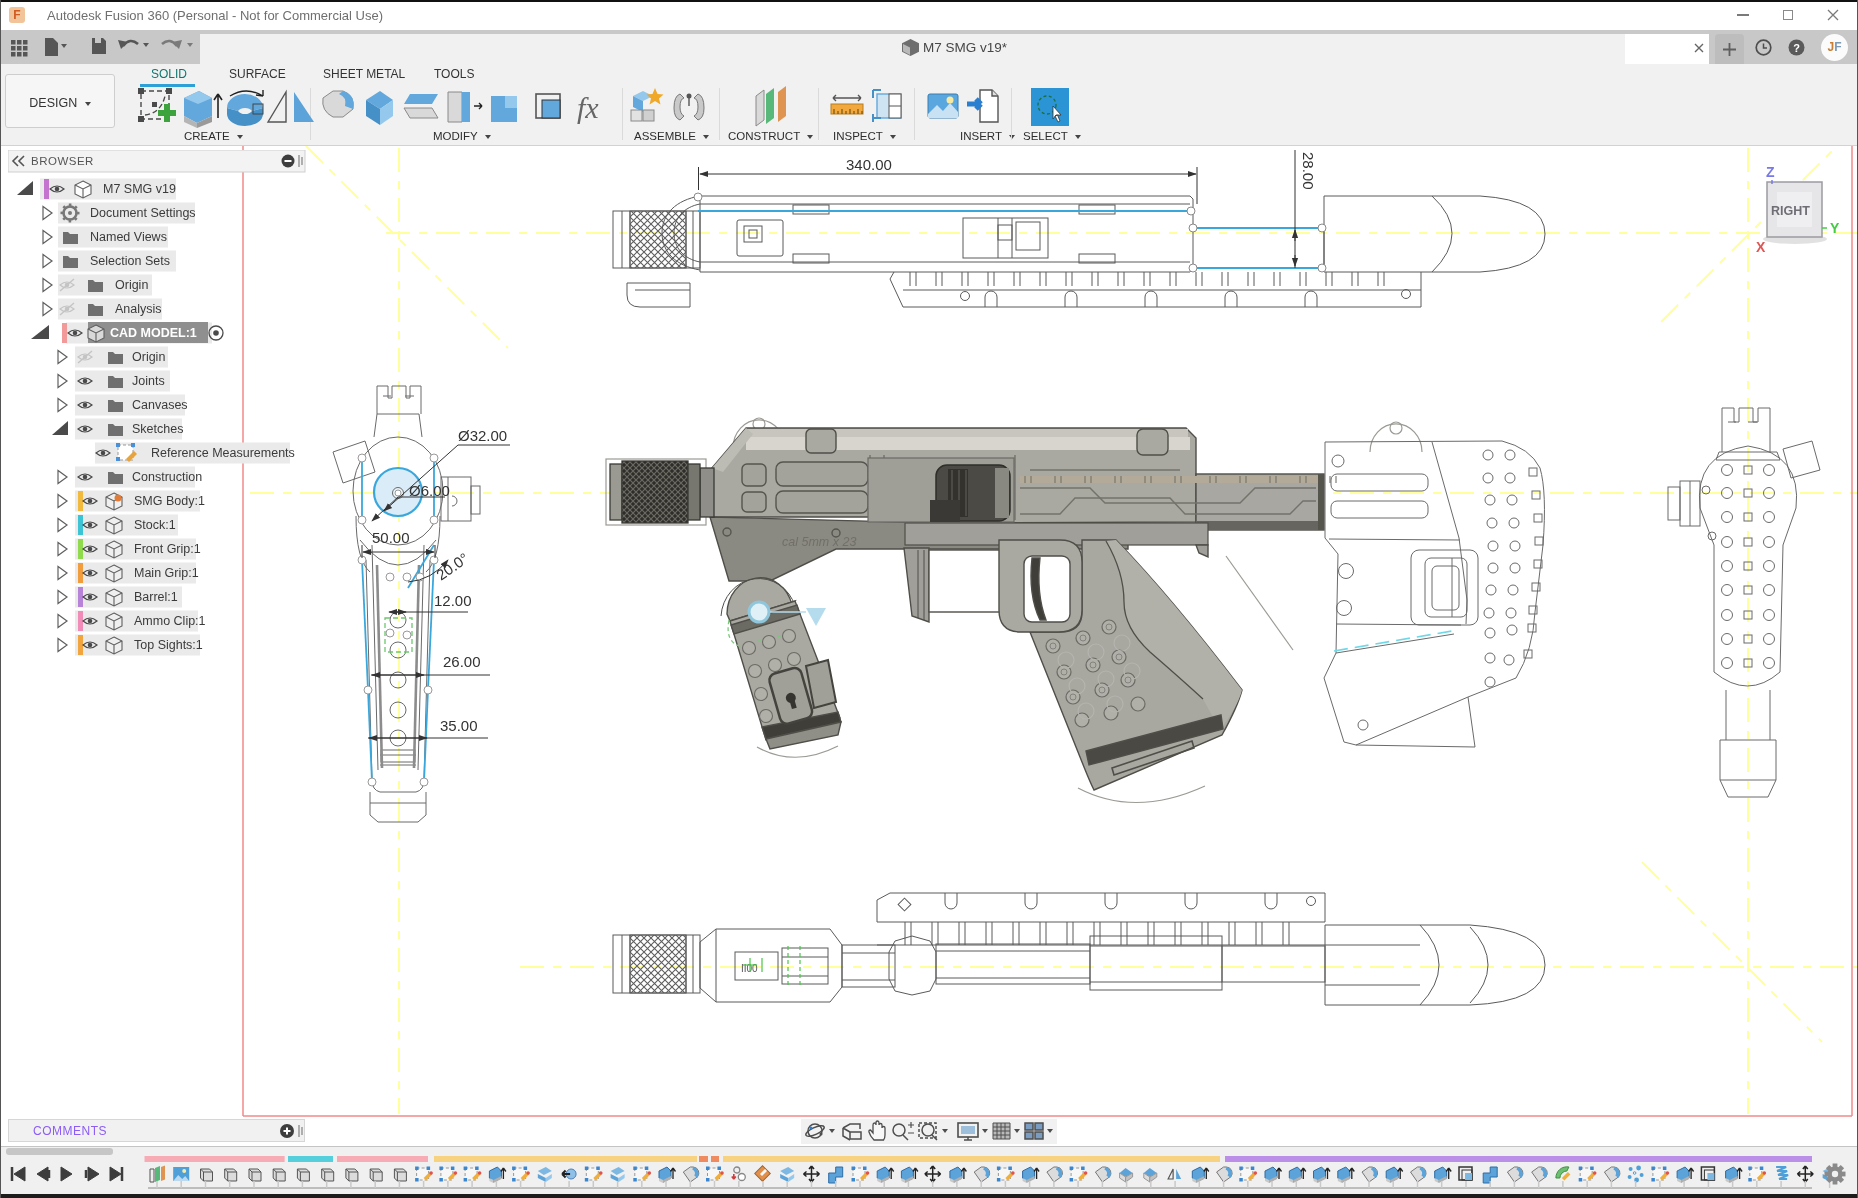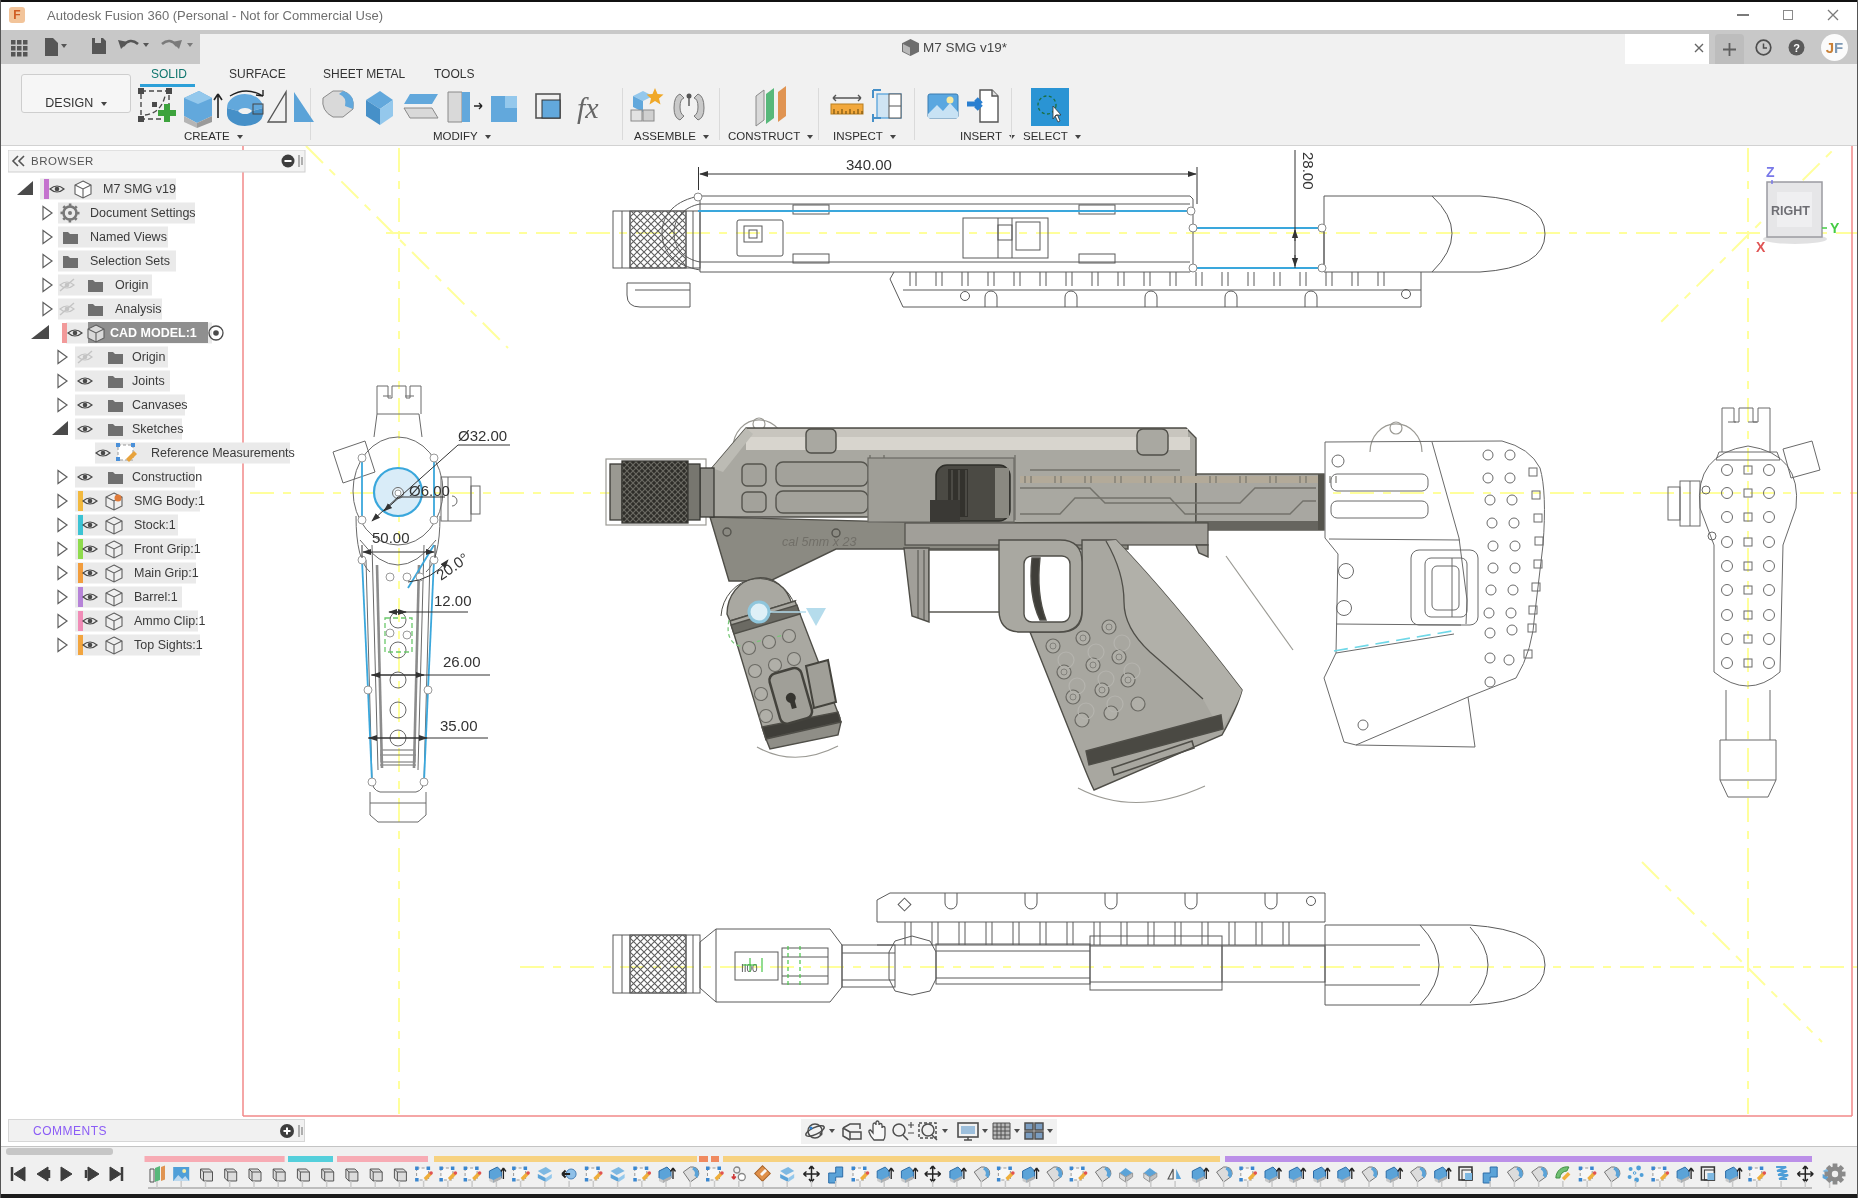--- a/index.html
+++ b/index.html
@@ -12,24 +12,24 @@
 #winmin { z-index:8; left:1737px; top:14px; width:12px; height:2px; background:#7a7a7a; }
 #winmax { z-index:8; left:1783px; top:10px; width:10px; height:10px; border:1.5px solid #8a8a8a; }
 #winx { z-index:8; left:1826px; top:3px; font-size:17px; color:#7a7a7a; }
 #tabrow { z-index:7; left:1px; top:30px; width:1624px; height:34px; background:#f1f1f1; }
 #tabstrip { left:0; top:0; width:1856px; height:4px; background:#c9c9c9; }
 #winborder { z-index:9; left:0; top:0; width:1858px; height:1198px; border-left:1px solid #555; border-right:1px solid #555; pointer-events:none; }
 #qat { left:0; top:0; width:199px; height:34px; background:#c8c8c8; }
 #tabgray { left:1708px; top:0; width:148px; height:34px; background:#c8c8c8; }
 #plustile { left:1714px; top:4px; width:29px; height:30px; background:#bdbdbd; border-radius:4px 4px 0 0; color:#5f5f5f; font-size:21px; text-align:center; line-height:28px; }
 #tabname { left:922px; top:10px; font-size:13.5px; color:#474747; }
-#jf { left:1820px; top:4px; width:27px; height:27px; border-radius:50%; background:#fbfbfb; font-size:15px; font-weight:bold; text-align:center; line-height:27px; color:#c87f35; }
+#jf { left:1820px; top:4px; width:27px; height:27px; border-radius:50%; background:#fbfbfb; font-size:12px; font-weight:bold; text-align:center; line-height:27px; color:#c87f35; }
 #jf b { color:#7e99b4; font-weight:bold; }
 #ribbon { z-index:7; left:1px; top:64px; width:1856px; height:82px; background:#f1f1f1; border-bottom:1px solid #d2d2d2; }
-#designbtn { left:20px; top:10px; width:110px; height:39px; background:#f6f6f6; border:1px solid #cecece; border-radius:3px; font-size:12.5px; color:#333; text-align:center; line-height:57px; }
+#designbtn { left:4px; top:10px; width:110px; height:54px; background:#f6f6f6; border:1px solid #cecece; border-radius:3px; font-size:12.5px; color:#333; text-align:center; line-height:57px; }
 .rtab { top:3px; font-size:12px; color:#333; }
 .rlabel { top:66px; font-size:11.5px; color:#2d2d2d; }
 .rsep { top:24px; width:1px; height:52px; background:#dadada; }
 .caret { display:inline-block; width:0; height:0; border-left:3.5px solid transparent; border-right:3.5px solid transparent; border-top:4px solid #444; margin-left:4px; vertical-align:middle; }
 #comments { z-index:6; left:8px; top:1119px; width:297px; height:23px; background:#f1f1f1; border:1px solid #d6d6d6; }
 #navbar { z-index:6; left:801px; top:1119px; width:256px; height:25px; background:#f1f1f1; }
 #tscroll { z-index:6; left:0; top:1146px; width:1858px; height:10px; background:#f0f0f0; border-top:1px solid #c4c4c4; }
 #tthumb { z-index:7; left:6px; top:1148px; width:107px; height:7px; background:#c6c6c6; border-radius:3px; }
 #timeline { z-index:6; left:0; top:1156px; width:1858px; height:38px; background:#f0f0f0; }
 #blackstrip { z-index:8; left:0; top:1194px; width:1858px; height:4px; background:#1c1c1c; }

